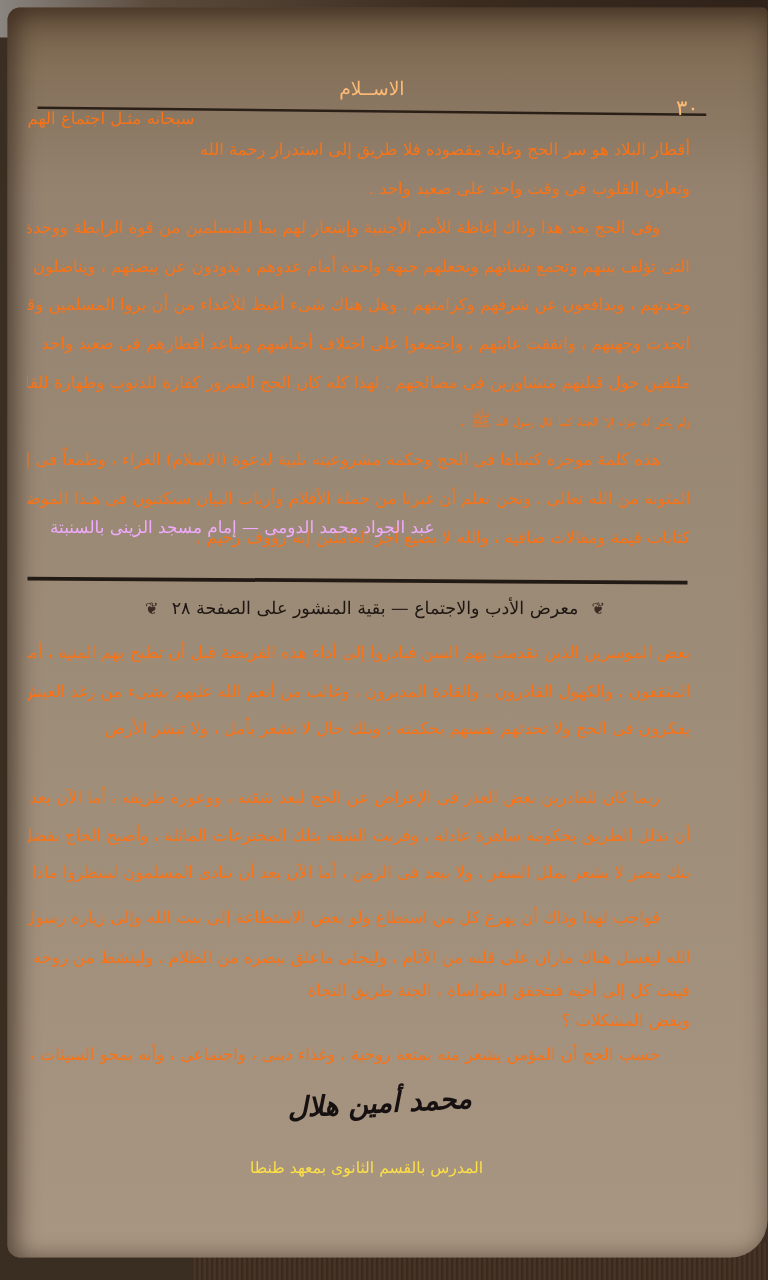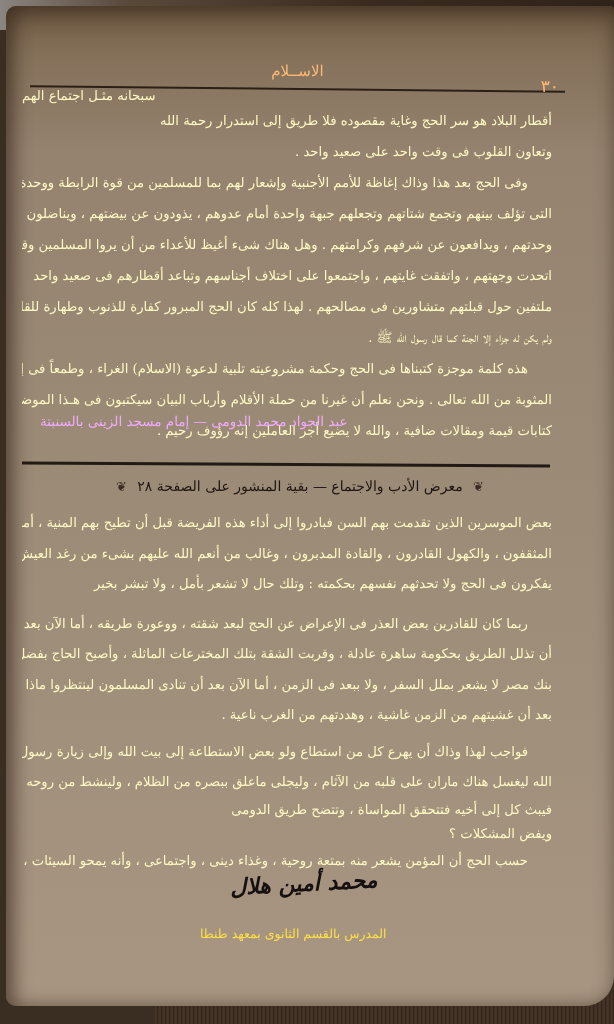--- a/index.html
+++ b/index.html
@@ -33,21 +33,21 @@
   .running-title {
     position:absolute; left:0; right:0; top:4px; text-align:center;
     font-size:15px; color:#fdba74;
   }
   .page-number {
     position:absolute; right:6px; top:18px; font-size:17px; color:#fdba74;
   }
   .text-block {
     position:absolute; left:22px; width:530px;
     direction:rtl; text-align:justify;
-    color:#fef9c3; font-size:13.2px; line-height:31px;
+    color:#f97316; font-size:13.2px; line-height:31px;
   }
   .line { display:block; white-space:nowrap; overflow:hidden; }
   .line.indent { padding-right:24px; }
   .line.short { text-align:right; }
   .signature-1 {
     position:absolute; left:40px; top:413px; font-size:13.5px; color:#f0abfc;
     direction:rtl;
   }
   .section-rule {
     position:absolute; left:22px; top:463px; width:528px; height:3px;
@@ -103,26 +103,25 @@
 
 <div class="section-heading">
   <span class="ornament">❦</span>
   <span>معرض الأدب والاجتماع — بقية المنشور على الصفحة ٢٨</span>
   <span class="ornament">❦</span>
 </div>
 
 <div class="text-block" style="top:508px;line-height:30.5px;">
   <span class="line">بعض الموسرين الذين تقدمت بهم السن فبادروا إلى أداء هذه الفريضة قبل أن تطيح بهم المنية ، أما الشباب</span>
   <span class="line">المثقفون ، والكهول القادرون ، والقادة المدبرون ، وغالب من أنعم الله عليهم بشىء من رغد العيش فلا</span>
-  <span class="line short">يفكرون فى الحج ولا تحدثهم نفسهم بحكمته : وتلك حال لا تشعر بأمل ، ولا تبشر بخير</span>
-  <span class="line indent" style="margin-top:9px;">ربما كان للقادرين بعض العذر فى الإعراض عن الحج لبعد شقته ، ووعورة طريقه ، أما الآن بعد</span>
+  <span class="line short">يفكرون فى الحج ولا تحدثهم نفسهم بحكمته : وتلك حال لا تشعر بأمل ، ولا تبشر الأرض</span>
+  <span class="line indent" style="margin-top:24px;">ربما كان للقادرين بعض العذر فى الإعراض عن الحج لبعد شقته ، ووعورة طريقه ، أما الآن بعد</span>
   <span class="line">أن تذلل الطريق بحكومة ساهرة عادلة ، وقربت الشقة بتلك المخترعات الماثلة ، وأصبح الحاج بفضل شركات</span>
   <span class="line">بنك مصر لا يشعر بملل السفر ، ولا ببعد فى الزمن ، أما الآن بعد أن تنادى المسلمون لينتظروا ماذا يصنعون</span>
-  <span class="line short">بعد أن غشيتهم من الزمن غاشية ، وهددتهم من الغرب ناعية .</span>
   <span class="line indent" style="margin-top:6px;">فواجب لهذا وذاك أن يهرع كل من استطاع ولو بعض الاستطاعة إلى بيت الله وإلى زيارة رسول</span>
   <span class="line">الله ليغسل هناك ماران على قلبه من الآثام ، وليجلى ماعلق ببصره من الظلام ، ولينشط من روحه بهذه</span>
-  <span class="line short" style="line-height:24px;">فيبث كل إلى أخيه فتتحقق المواساة ، وتتضح طريق الدومى</span>
+  <span class="line short" style="line-height:24px;">فيبث كل إلى أخيه فتتحقق المواساة ، الجنة طريق النجاة</span>
   <span class="line short" style="line-height:24px;">ويفض المشكلات ؟</span>
   <span class="line indent">حسب الحج أن المؤمن يشعر منه بمتعة روحية ، وغذاء دينى ، واجتماعى ، وأنه يمحو السيئات ،</span>
 </div>
 
 <div class="signature-2">محمد أمين هلال</div>
 <div class="affiliation">المدرس بالقسم الثانوى بمعهد طنطا</div>
 
 </body></html>

